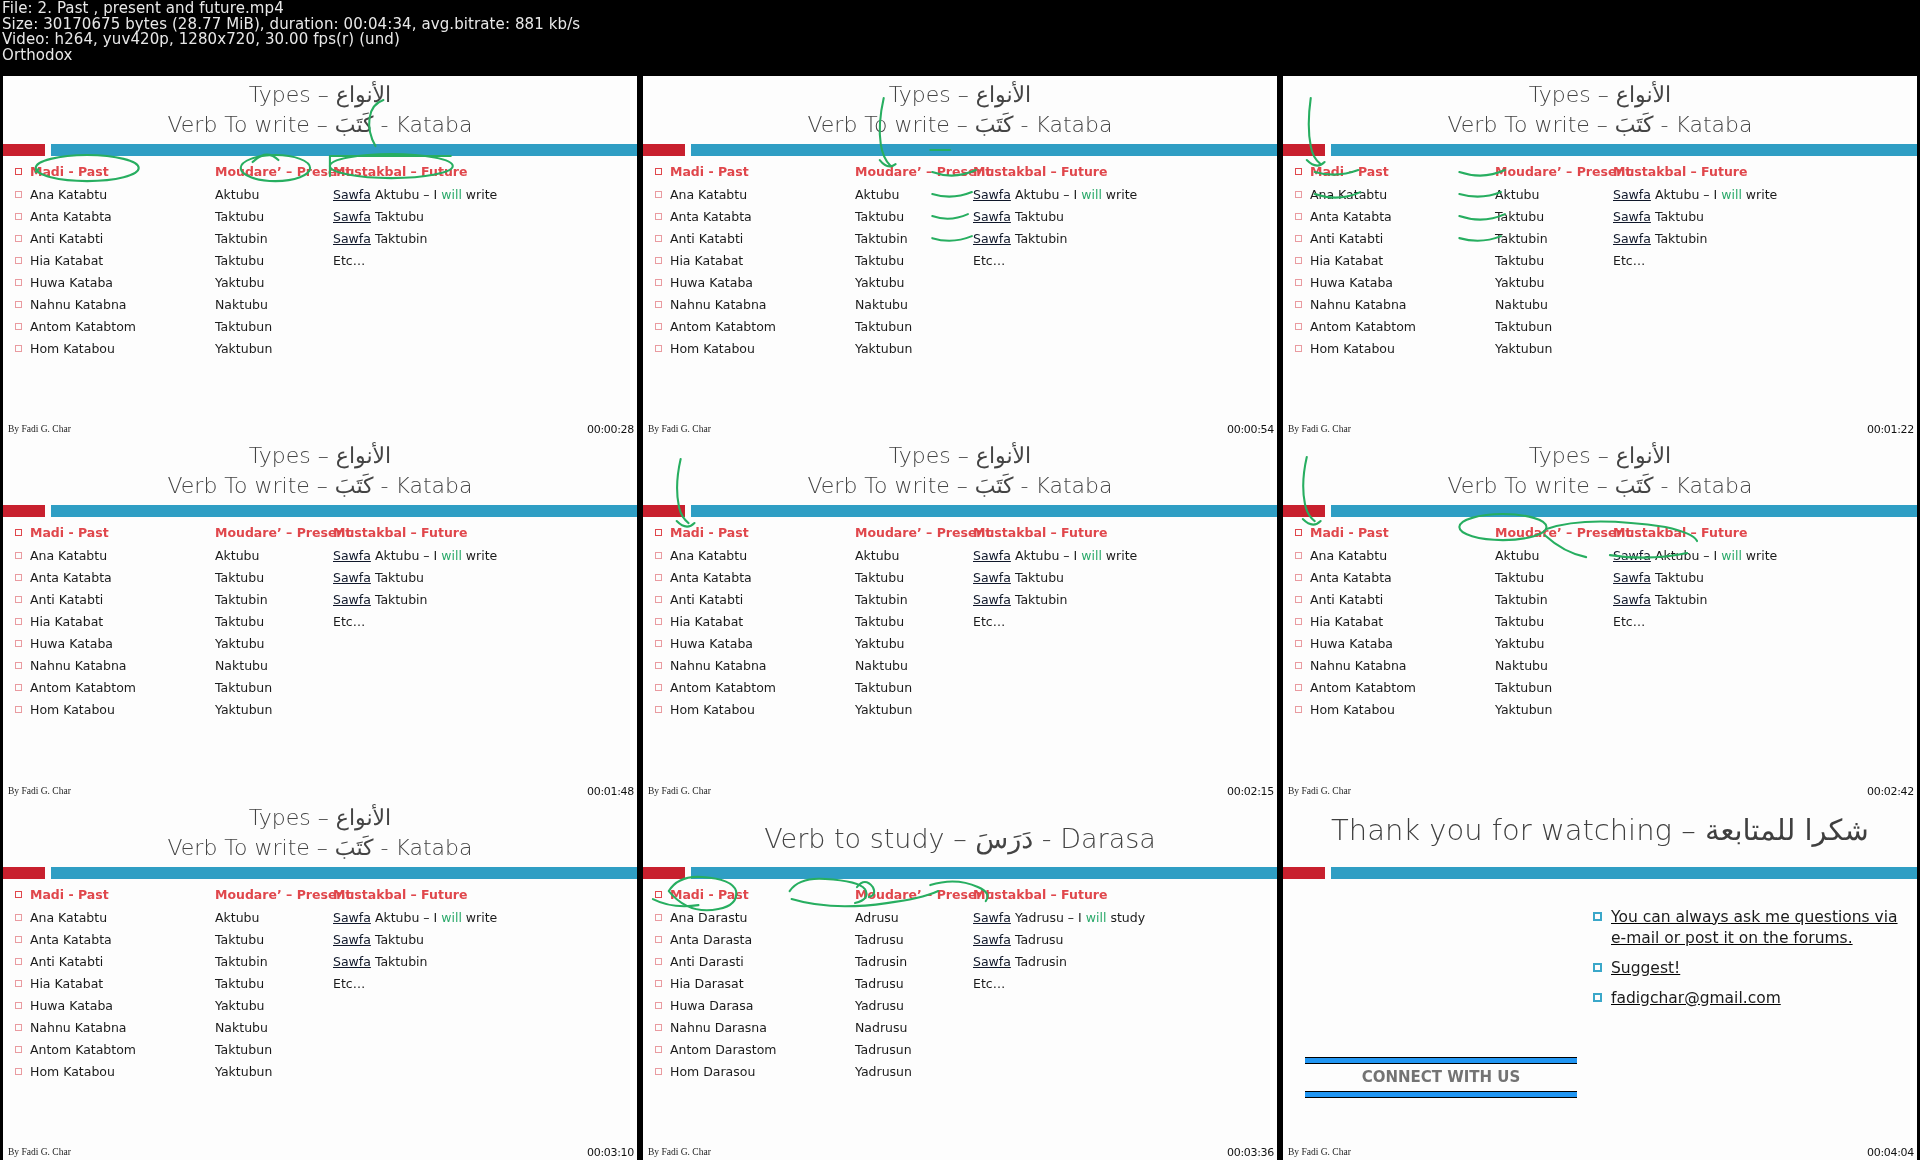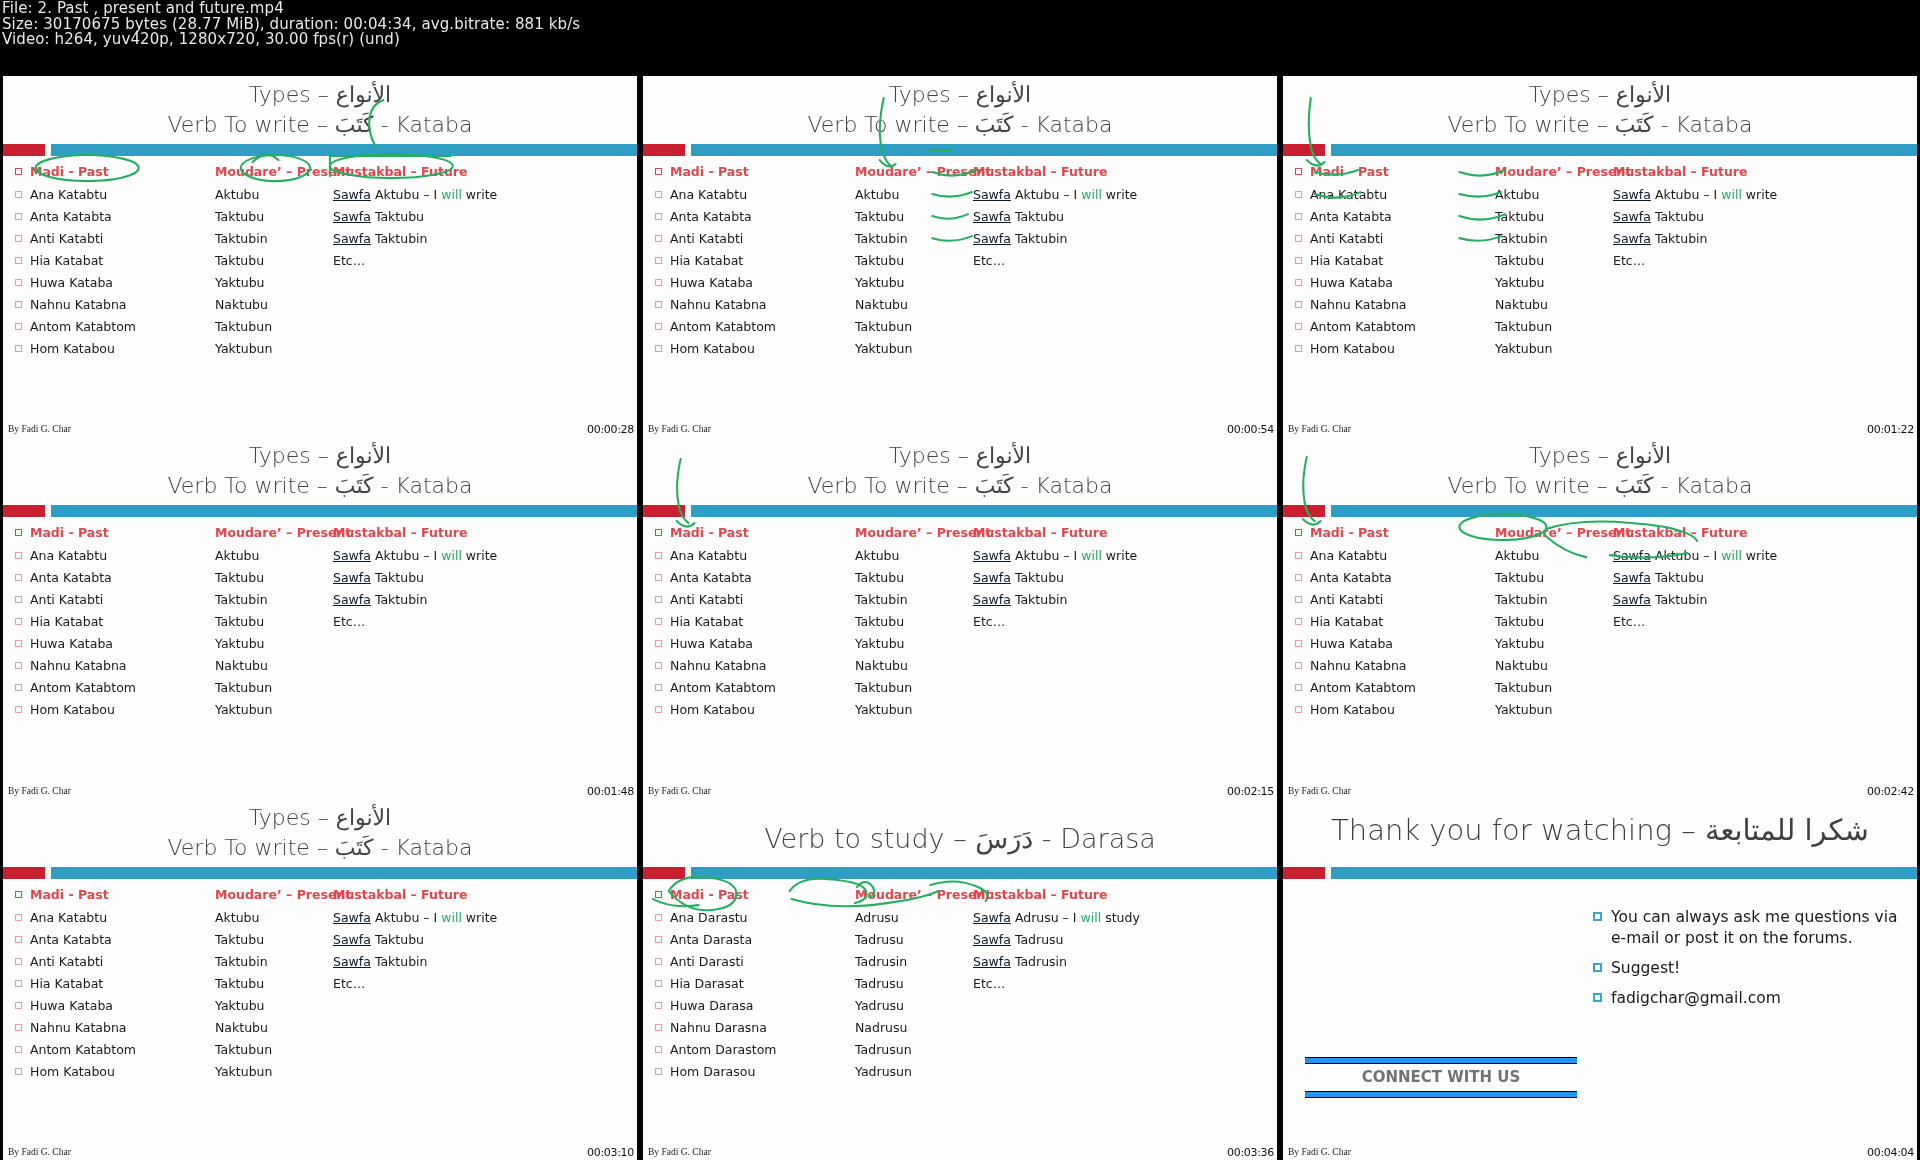--- a/index.html
+++ b/index.html
@@ -125,21 +125,21 @@
   }
 
   
   .ty-title {
     position: absolute; left: 0; right: 0; top: 14px;
     text-align: center; font-size: 29px; color: #3f3f3f;
     font-family: "DejaVu Sans", sans-serif; font-weight: 300;
     white-space: nowrap;
   }
   .ty-bullets {
-    position: absolute; left: 310px; right: 14px; top: 108px;
+    position: absolute; left: 310px; right: 14px; top: 108px; text-decoration: underline;
   }
   .ty-item {
     display: flex; align-items: flex-start;
     margin-bottom: 9px;
     font-size: 15.5px; line-height: 21px; color: #1b1b1b;
     font-family: "DejaVu Sans", sans-serif;
   }
   .ty-sq {
     flex: 0 0 auto; width: 9px; height: 9px;
     border: 2px solid #3aa7c9; margin: 5px 9px 0 0;
@@ -155,20 +155,21 @@
     font-family: "DejaVu Sans", sans-serif;
   }
 </style>
 </head>
 <body>
 
 <div id="meta">
   <div class="line">File: 2. Past , present and future.mp4</div>
   <div class="line">Size: 30170675 bytes (28.77 MiB), duration: 00:04:34, avg.bitrate: 881 kb/s</div>
   <div class="line">Video: h264, yuv420p, 1280x720, 30.00 fps(r) (und)</div>
+  <div class="line">Orthodox</div>
 </div>
 
 <div id="sheet">
     <div class="tile">
     <div class="slide">
       <div class="title-area">
         <div class="title-line">Types – الأنواع</div>
         <div class="title-line sub">Verb To write – كَتَبَ - Kataba</div>
       </div>
       <div class="bar-row">
@@ -635,21 +636,21 @@
             <div class="row"><span>Tadrusu</span></div>
             <div class="row"><span>Tadrusin</span></div>
             <div class="row"><span>Tadrusu</span></div>
             <div class="row"><span>Yadrusu</span></div>
             <div class="row"><span>Nadrusu</span></div>
             <div class="row"><span>Tadrusun</span></div>
             <div class="row"><span>Yadrusun</span></div>
         </div>
         <div class="col c3">
           <div class="hdr"><span>Mustakbal – Future</span></div>
-          <div class="row"><span class="sawfa">Sawfa</span> <span>Adrusu – I</span> <span class="will">will</span> <span>study</span></div>
+          <div class="row"><span class="sawfa">Sawfa</span> <span>Yadrusu – I</span> <span class="will">will</span> <span>study</span></div>
             <div class="row"><span class="sawfa">Sawfa</span> <span>Tadrusu</span></div>
             <div class="row"><span class="sawfa">Sawfa</span> <span>Tadrusin</span></div>
             <div class="row"><span>Etc…</span></div>
         </div>
       </div>
       <div class="byline">By Fadi G. Char</div>
     </div>
     <div class="ink">
       <svg viewBox="0 0 640 361" preserveAspectRatio="none">
           <path d="M26 92 q10 -16 34 -14 q30 2 34 14 q2 14 -18 18 q-30 6 -50 -18"></path>

